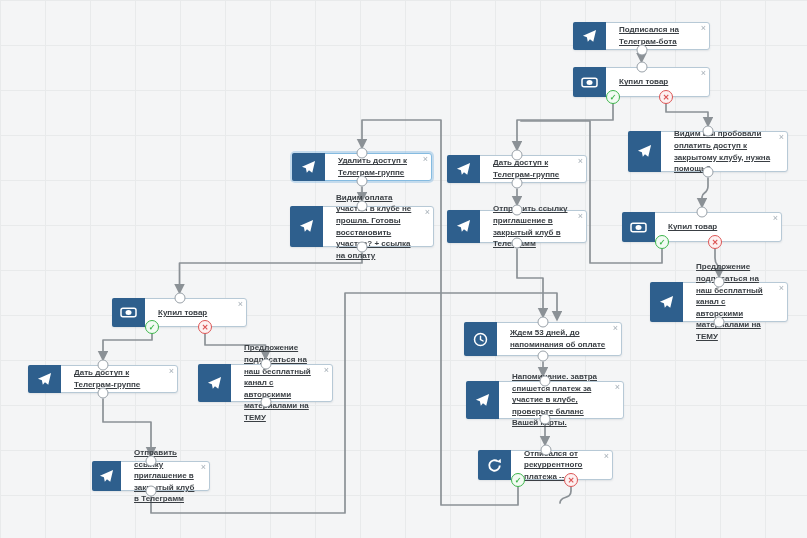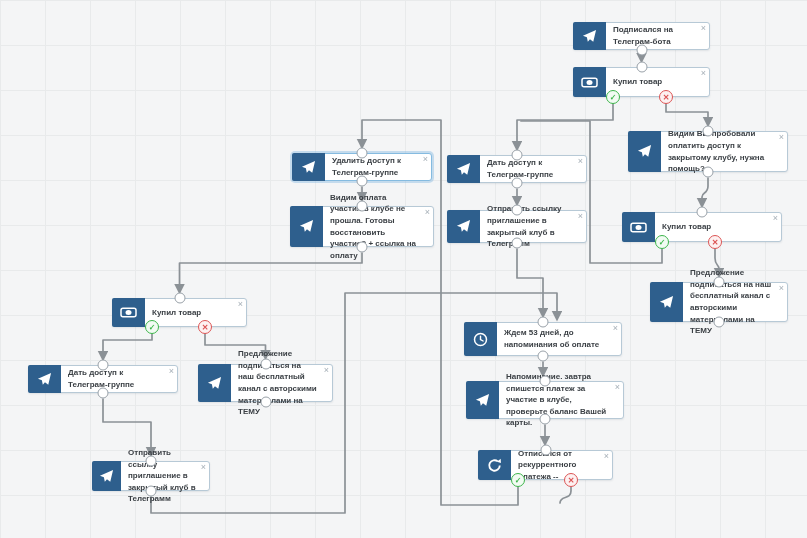--- a/index.html
+++ b/index.html
@@ -19,21 +19,21 @@
     box-shadow:0 1px 2px rgba(40,60,80,.10);z-index:2;box-sizing:border-box;
   }
   .node.selected{border-color:#85bbe0;box-shadow:0 0 0 2px rgba(125,180,224,.40);}
   .nicon{
     flex:0 0 33px;background:#2e5f8d;border-radius:2px 0 0 2px;
     display:flex;align-items:center;justify-content:center;margin:-1px 0 -1px -1px;
   }
   .nicon.narrow{flex:0 0 29px;}
   .nlabel{
     flex:1;display:flex;align-items:center;
-    padding:3px 13px 3px 7px;font-size:8px;font-weight:700;color:#3a3f44;line-height:1.45;
+    padding:3px 13px 3px 13px;font-size:8px;font-weight:700;color:#3a3f44;line-height:1.45;text-decoration:underline;
   }
   .nclose{
     position:absolute;top:0px;right:3px;font-size:9px;color:#a4aeb6;line-height:10px;cursor:pointer;
   }
   .port{
     position:absolute;width:11px;height:11px;border-radius:50%;
     background:#fff;border:1.6px solid #99a1a8;box-sizing:border-box;
     transform:translate(-50%,-50%);z-index:3;
   }
   .port.outcome{width:14px;height:14px;display:flex;align-items:center;justify-content:center;

